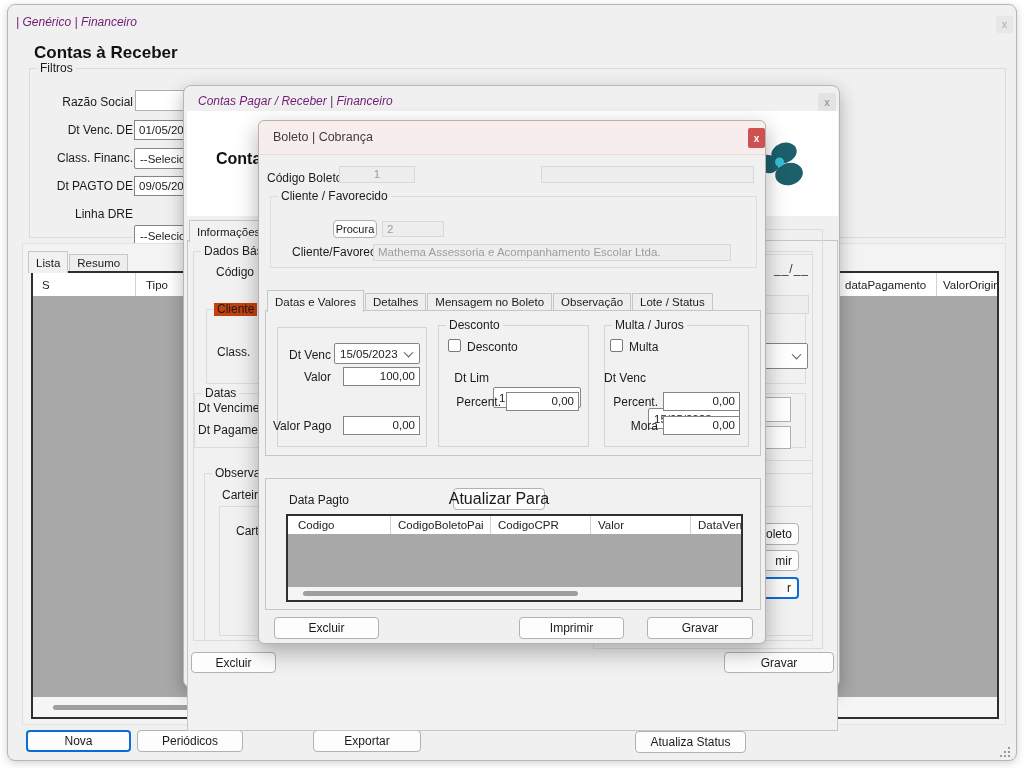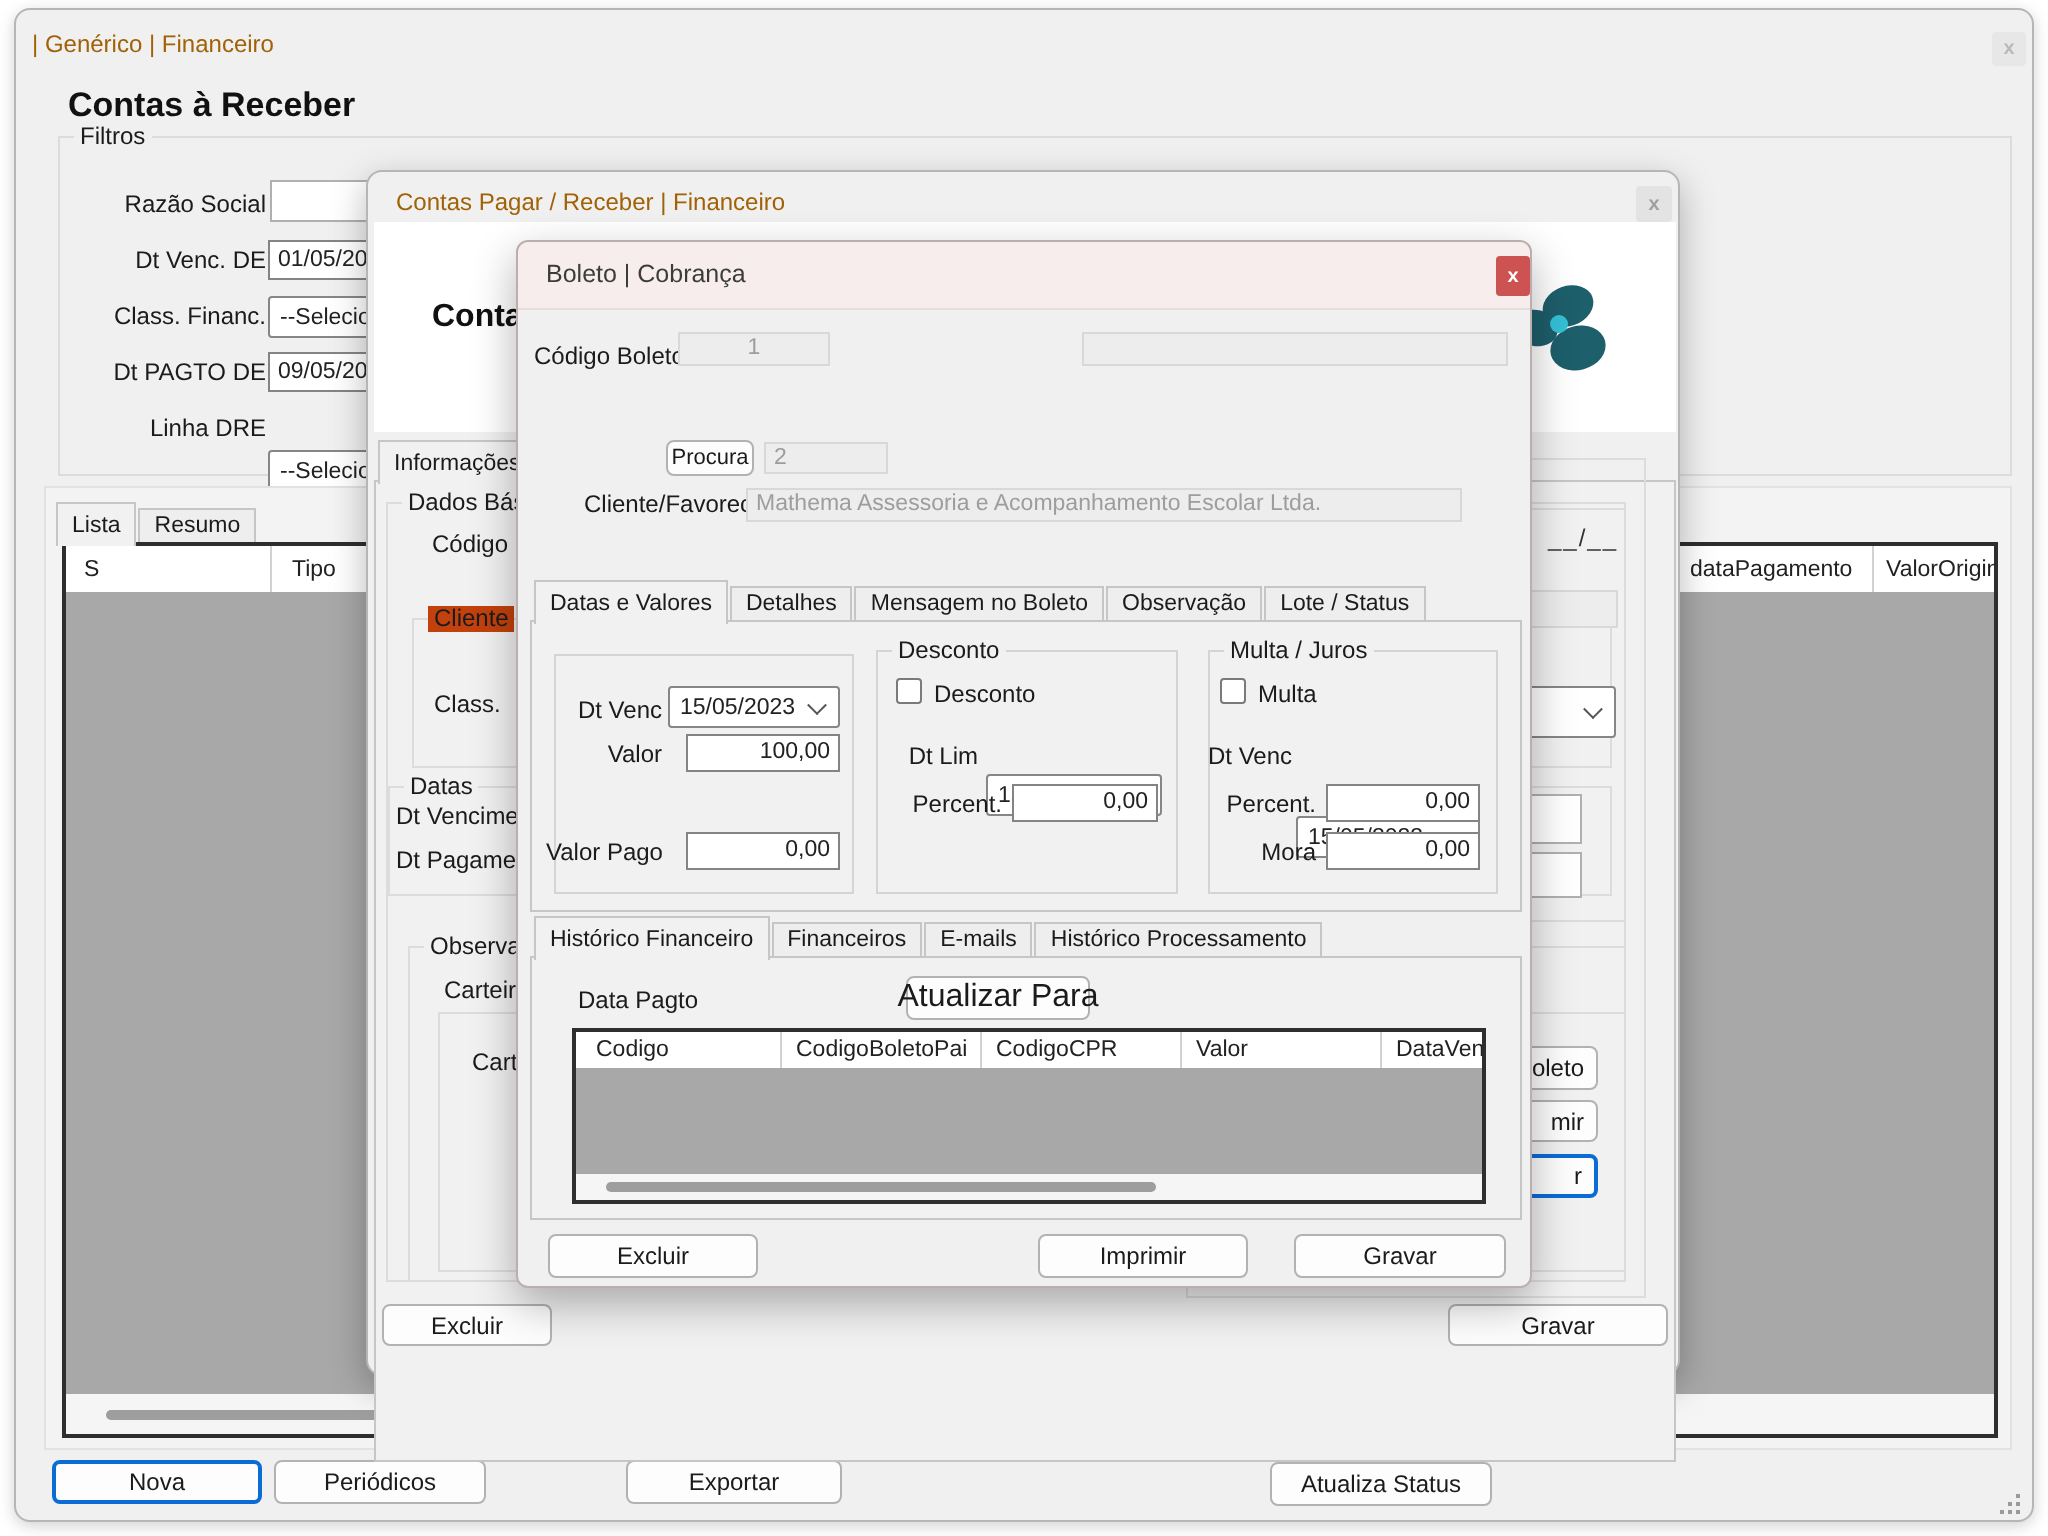--- a/index.html
+++ b/index.html
@@ -1,21 +1,21 @@
 <!DOCTYPE html>
 <html><head>
 <meta charset="utf-8">
 <style>
   html,body{margin:0;padding:0;}
   body{width:1024px;height:768px;background:#ffffff;font-family:"Liberation Sans",sans-serif;position:relative;overflow:hidden;}
   .abs{position:absolute;box-sizing:border-box;}
   .win{position:absolute;box-sizing:border-box;background:#f0f0f0;border:1px solid #b6b6b6;}
   .lbl{font-size:12px;color:#1b1b1b;white-space:nowrap;line-height:13px;}
   .rlbl{text-align:right;}
-  .glbl{color:#a16207;}
+  .glbl{color:#701a75;font-style:italic;}
   .tb{background:#fff;border:1px solid #b0b0b0;font-size:11.5px;color:#222;line-height:17px;padding:0 4px;white-space:nowrap;overflow:hidden;}
   .tb.dark{border-color:#848484;}
   .tb.dis{background:#ededed;border-color:#d8d8d8;color:#9d9d9d;}
   .tb.ctr{text-align:center;}
   .tb.rgt{text-align:right;}
   .btn{background:#fdfdfd;border:1px solid #b2b2b2;border-radius:4px;font-size:12px;color:#1b1b1b;display:flex;align-items:center;justify-content:center;white-space:nowrap;cursor:default;}
   .btn.primary{border:2px solid #0b6cd6;}
   .btn.rightal{justify-content:flex-end;padding-right:6px;}
   .grp{border:1px solid #dcdcdc;background:transparent;}
   .grp .leg{position:absolute;top:-7px;left:7px;background:#f0f0f0;padding:0 3px;font-size:12px;color:#1b1b1b;white-space:nowrap;line-height:13px;}
@@ -164,20 +164,23 @@
 <div class="win" style="left:258px;top:120px;width:508px;height:524px;border-radius:6px;box-shadow:0 8px 22px rgba(0,0,0,0.3);z-index:20;border-color:#bdaeae;">
 
   <div class="abs" style="left:0;top:0;right:0;height:34px;background:#f8eded;border-bottom:1px solid #eadcdc;border-radius:6px 6px 0 0;"></div>
   <div class="abs lbl" style="left:14px;top:10px;font-size:12.5px;color:#3c3c3c;">Boleto | Cobrança</div>
   <div class="abs closebtn" style="left:489px;top:7px;width:17px;height:20px;background:#cd5252;color:#ffffff;">x</div>
 
   <div class="abs lbl" style="left:8px;top:51px;">Código Boleto</div>
   <div class="abs tb dis ctr" style="left:80px;top:45px;width:76px;height:17px;line-height:15px;">1</div>
   <div class="abs tb dis" style="left:282px;top:45px;width:213px;height:17px;"></div>
 
+  <div class="abs grp" style="left:11px;top:75px;width:487px;height:72px;">
+    <span class="leg">Cliente / Favorecido</span>
+  </div>
   <div class="abs btn" style="left:74px;top:99px;width:44px;height:18px;font-size:11px;">Procura</div>
   <div class="abs tb dis" style="left:123px;top:100px;width:62px;height:16px;line-height:14px;">2</div>
   <div class="abs lbl" style="left:33px;top:125px;">Cliente/Favorecido</div>
   <div class="abs tb dis" style="left:114px;top:123px;width:358px;height:17px;line-height:15px;">Mathema Assessoria e Acompanhamento Escolar Ltda.</div>
 
   <div class="tabstrip" style="left:8px;top:168px;height:22px;">
     <div class="tab active">Datas e Valores</div>
     <div class="tab">Detalhes</div>
     <div class="tab">Mensagem no Boleto</div>
     <div class="tab">Observação</div>
@@ -217,26 +220,20 @@
   <div class="abs lbl rlbl" style="left:345px;top:251px;width:40px;">Dt Venc</div>
   <div class="abs combo" style="left:389px;top:245px;width:92px;height:21px;">
     <span>15/05/2023</span>
     <span class="chev"></span>
   </div>
   <div class="abs lbl rlbl" style="left:345px;top:275px;width:54px;">Percent.</div>
   <div class="abs tb dark rgt" style="left:404px;top:271px;width:77px;height:19px;">0,00</div>
   <div class="abs lbl rlbl" style="left:345px;top:299px;width:54px;">Mora</div>
   <div class="abs tb dark rgt" style="left:404px;top:295px;width:77px;height:19px;">0,00</div>
 
-  <div class="tabstrip" style="left:8px;top:336px;height:22px;">
-    <div class="tab active">Histórico Financeiro</div>
-    <div class="tab">Financeiros</div>
-    <div class="tab">E-mails</div>
-    <div class="tab">Histórico Processamento</div>
-  </div>
   <div class="panel" style="left:6px;top:357px;width:496px;height:132px;"></div>
 
   <div class="abs lbl" style="left:30px;top:373px;">Data Pagto</div>
   <div class="abs combo" style="left:96px;top:367px;width:88px;height:22px;">
     <span>09/05/2023</span>
     <span class="chev"></span>
   </div>
   <div class="abs btn" style="left:194px;top:367px;width:92px;height:22px;font-size:16px;">Atualizar Para</div>
 
   <div class="abs grid-border" style="left:27px;top:393px;width:457px;height:88px;">

